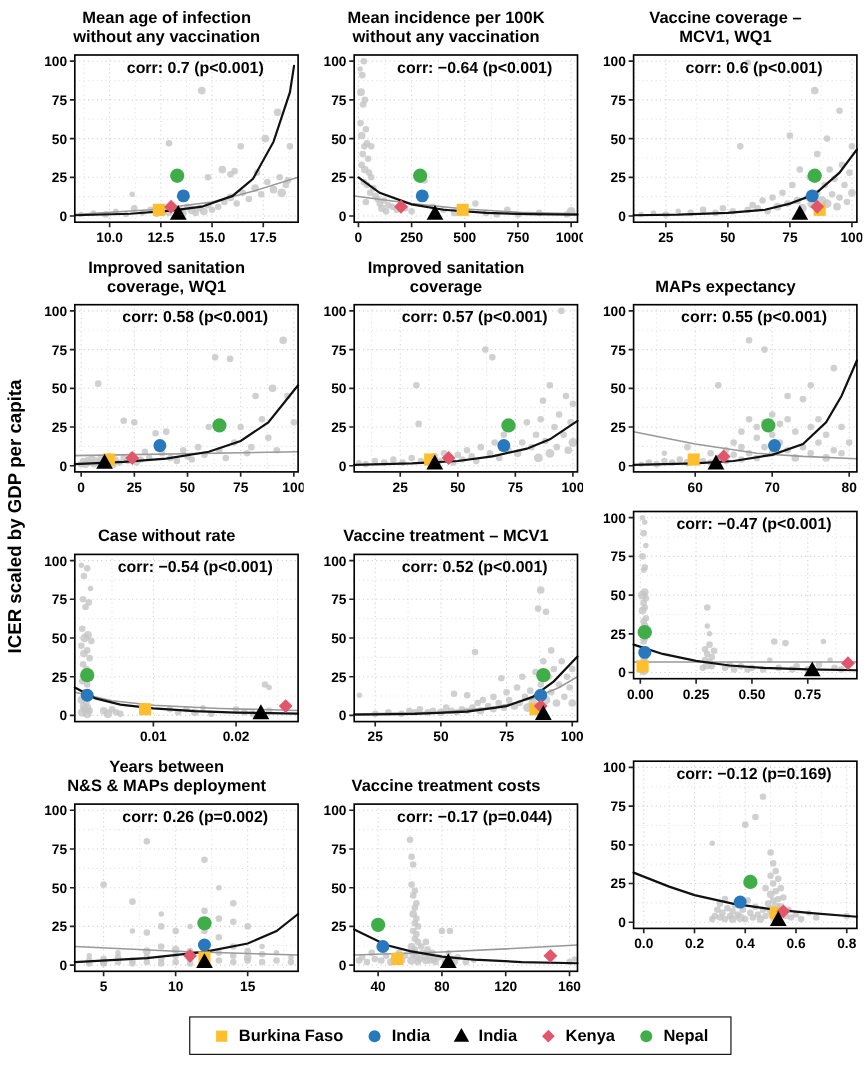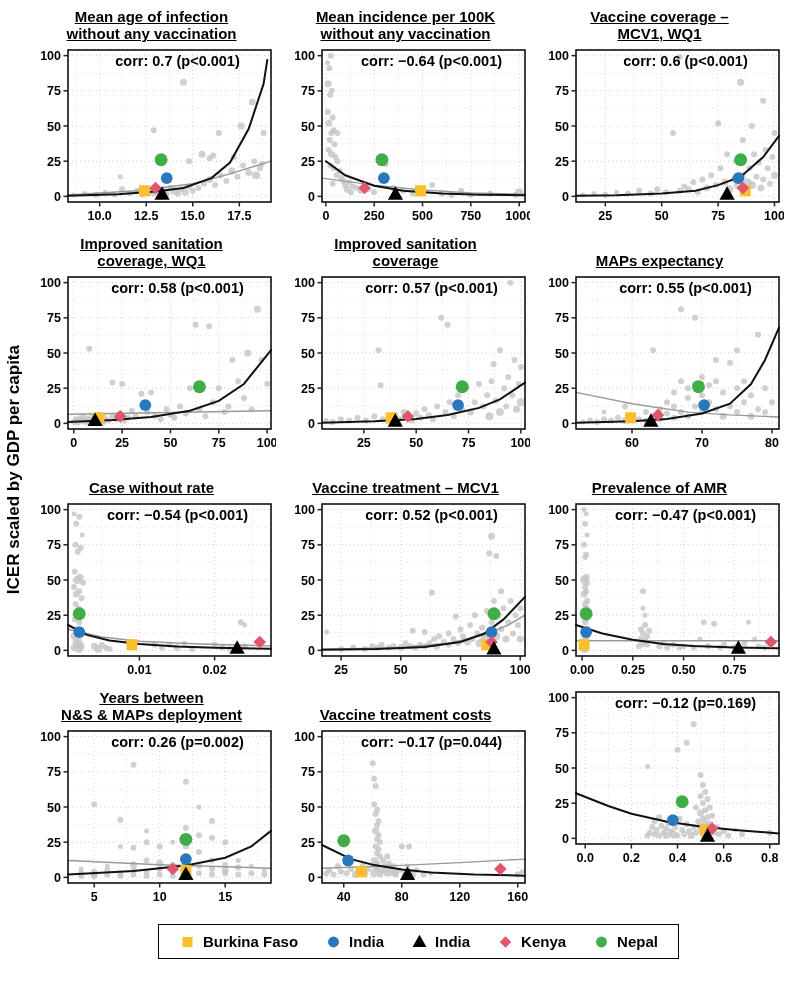--- a/index.html
+++ b/index.html
@@ -5,25 +5,25 @@
   html,body{margin:0;padding:0;background:#fff;}
   body{width:787px;height:984px;font-family:"Liberation Sans",sans-serif;overflow:hidden;}
   .figure{position:relative;padding:6px 2px 0 26px;width:759px;}
   .ylabel{position:absolute;left:2px;top:30px;height:880px;width:24px;
     display:flex;align-items:center;justify-content:center;}
   .ylabel span{writing-mode:vertical-rl;transform:rotate(180deg);
     font-weight:bold;font-size:17px;color:#000;white-space:nowrap;}
   .grid{display:grid;grid-template-columns:repeat(3,1fr);column-gap:3px;row-gap:0;}
   .panel{display:flex;flex-direction:column;align-items:center;}
   .panel-title{font-weight:bold;font-size:15px;line-height:1.12;text-align:center;color:#000;
-    min-height:37px;display:flex;align-items:flex-end;justify-content:center;padding-bottom:2px;text-decoration:underline;}
+    min-height:37px;display:flex;align-items:flex-end;justify-content:center;padding-bottom:2px;}
   svg{display:block;}
   svg text{font-family:"Liberation Sans",sans-serif;}
   .legend-row{display:flex;justify-content:center;margin-top:10px;padding-left:26px;}
-  .legend-box{display:flex;align-items:center;gap:27px;border:1.6px solid #000;background:#fff;
+  .legend-box{display:flex;align-items:center;gap:20px;border:1.6px solid #000;background:#fff;
     padding:8px 20px;}
   .legend-item{display:flex;align-items:center;gap:7px;font-weight:bold;font-size:15px;color:#000;}
 </style>
 </head>
 <body>
 
 <div class="figure">
   <div class="ylabel">
     <span>ICER scaled by GDP per capita</span>
   </div>
@@ -816,21 +816,20 @@
           <line y1="157" y2="161.5" x1="118.81176470588235" x2="118.81176470588235" stroke="#222" stroke-width="1.5"></line>
           <text x="118.81176470588235" y="175" text-anchor="middle" font-size="12.5" font-weight="bold" fill="#000">50</text>
           <line y1="157" y2="161.5" x1="178.51764705882354" x2="178.51764705882354" stroke="#222" stroke-width="1.5"></line>
           <text x="178.51764705882354" y="175" text-anchor="middle" font-size="12.5" font-weight="bold" fill="#000">75</text>
           <line y1="157" y2="161.5" x1="238.2235294117647" x2="238.2235294117647" stroke="#222" stroke-width="1.5"></line>
           <text x="238.2235294117647" y="175" text-anchor="middle" font-size="12.5" font-weight="bold" fill="#000">100</text>
           <text x="149.5" y="21" text-anchor="middle" font-size="14.5" font-weight="bold" fill="#000">corr: 0.52 (p&lt;0.001)</text>
         </svg>
       </div>
       <div class="panel">
-        <div class="panel-title">Prevalence of AMR</div>
         <svg width="248" height="188" viewBox="0 0 248 188">
           <line x1="71.465" x2="71.465" y1="5" y2="157" stroke="#E2E2E2" stroke-width="1" stroke-dasharray="1 3"></line>
           <line x1="122.215" x2="122.215" y1="5" y2="157" stroke="#E2E2E2" stroke-width="1" stroke-dasharray="1 3"></line>
           <line x1="172.965" x2="172.965" y1="5" y2="157" stroke="#E2E2E2" stroke-width="1" stroke-dasharray="1 3"></line>
           <line x1="223.715" x2="223.715" y1="5" y2="157" stroke="#E2E2E2" stroke-width="1" stroke-dasharray="1 3"></line>
           <line x1="46.09" x2="46.09" y1="5" y2="157" stroke="#CFCFCF" stroke-width="1" stroke-dasharray="1 3"></line>
           <line x1="96.84" x2="96.84" y1="5" y2="157" stroke="#CFCFCF" stroke-width="1" stroke-dasharray="1 3"></line>
           <line x1="147.59" x2="147.59" y1="5" y2="157" stroke="#CFCFCF" stroke-width="1" stroke-dasharray="1 3"></line>
           <line x1="198.34" x2="198.34" y1="5" y2="157" stroke="#CFCFCF" stroke-width="1" stroke-dasharray="1 3"></line>
           <line y1="133.77777777777777" y2="133.77777777777777" x1="40" x2="243" stroke="#E2E2E2" stroke-width="1" stroke-dasharray="1 3"></line>

